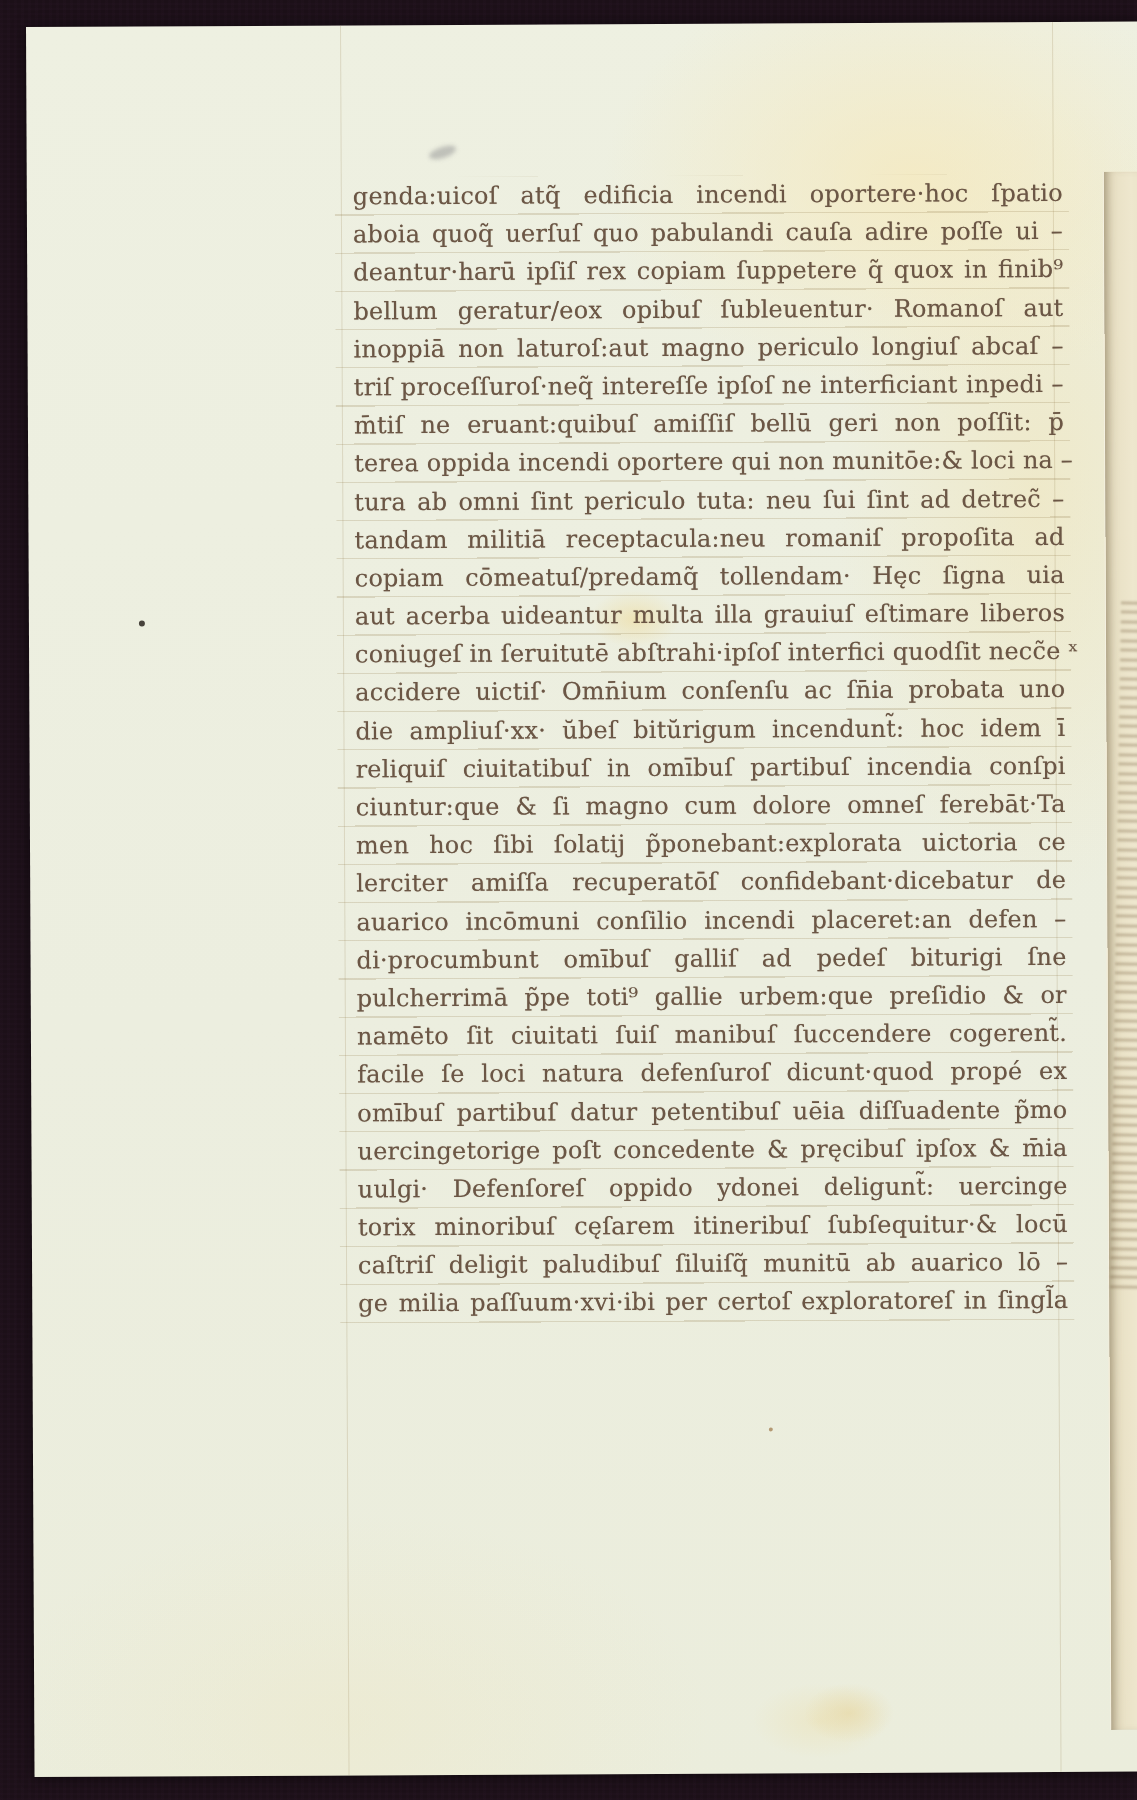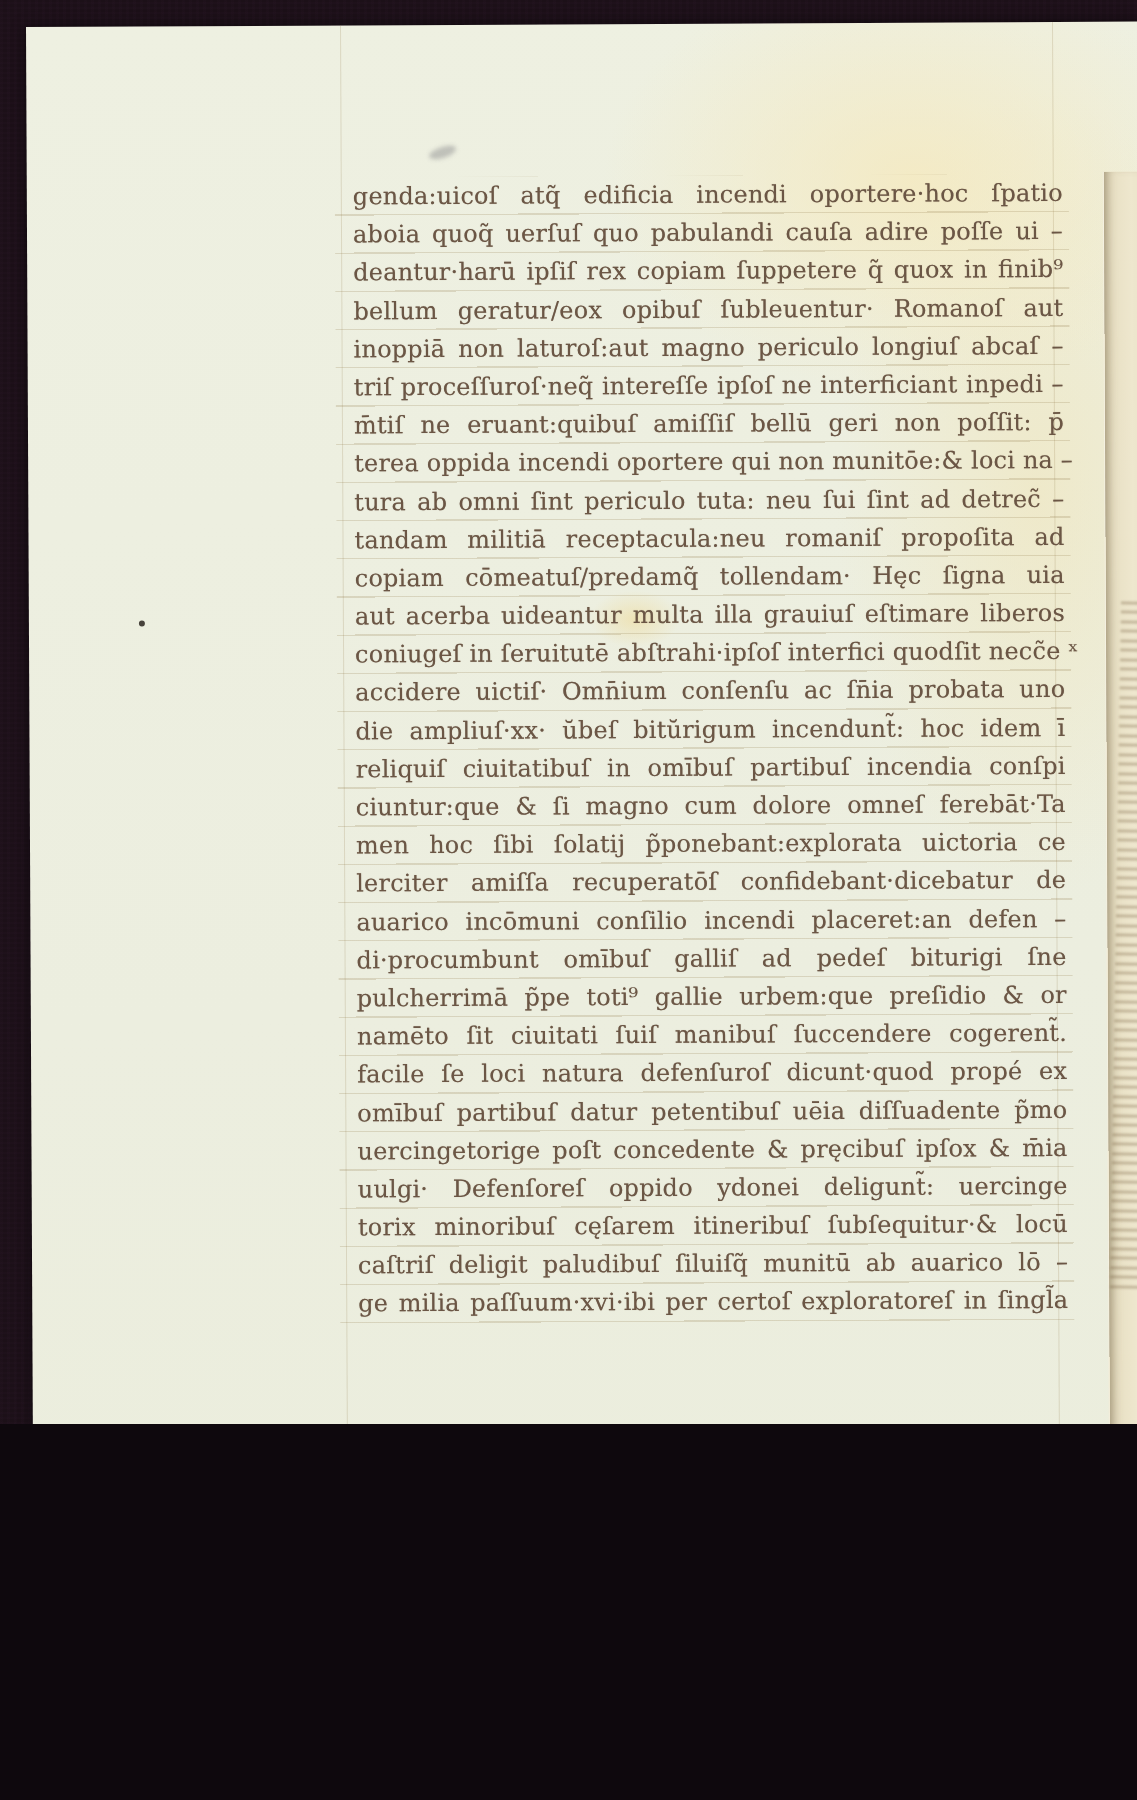--- a/index.html
+++ b/index.html
@@ -1,17 +1,17 @@
 <!DOCTYPE html>
 <html><head>
 <meta charset="utf-8">
 <style>
   html,body { margin:0; padding:0; background:#0e080d; }
   .scene {
-    position:relative; width:1137px; height:1424px; overflow:hidden;
+    position:relative; width:1137px; height:1800px; overflow:hidden;
     background:
       repeating-linear-gradient(0deg, rgba(60,30,60,.08) 0 2px, rgba(0,0,0,0) 2px 5px),
       repeating-linear-gradient(90deg, rgba(70,40,70,.06) 0 3px, rgba(0,0,0,0) 3px 7px),
       #1c1018;
     font-family:"DejaVu Serif", serif;
   }
   .page {
     position:absolute; left:26px; top:27px; width:1122px; height:1750px;
     transform:rotate(-0.28deg); transform-origin:0 0;
     background:

